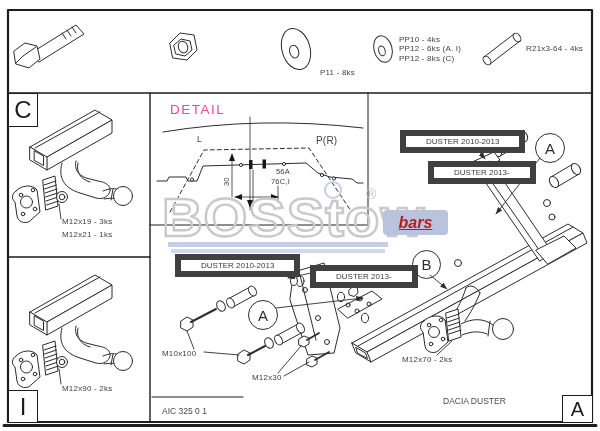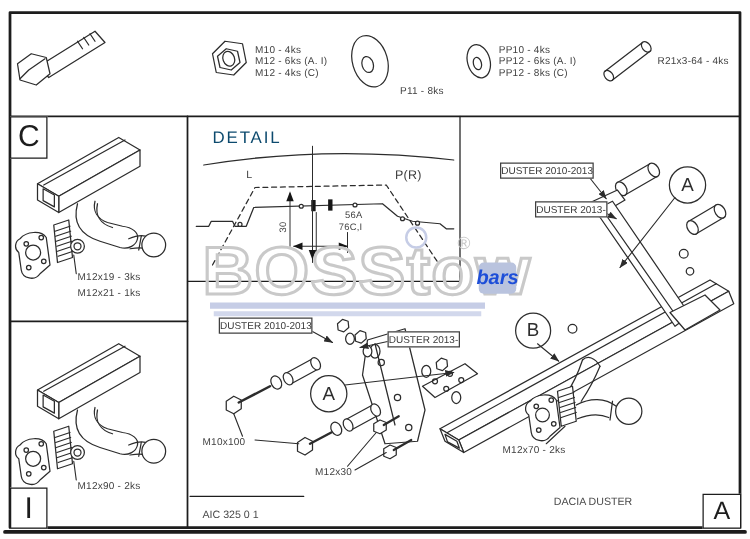--- a/index.html
+++ b/index.html
@@ -3,32 +3,32 @@
 <meta charset="utf-8">
 <style>
   html,body{margin:0;padding:0;background:#fff;}
   .stage{position:relative;width:600px;height:431px;background:#fff;overflow:hidden;
          font-family:"Liberation Sans",sans-serif;color:#3f3f3f;}
   svg.lines{position:absolute;left:0;top:0;z-index:1;}
   .wm{position:absolute;z-index:2;pointer-events:none;}
   .wm-word{left:162px;top:186px;font-size:54px;font-weight:bold;letter-spacing:1px;
            color:transparent;-webkit-text-stroke:2.4px #c9c9c9;transform:scaleX(1.04);transform-origin:left;}
   .wm-reg{left:366px;top:186px;font-size:14px;color:#c5c5c5;}
-  .wm-bars{left:383px;top:210px;width:30px;height:25px;background:#b9c3de;border-radius:4px;
+  .wm-bars{left:383px;top:210px;width:65px;height:25px;background:#b9c3de;border-radius:4px;
            display:flex;align-items:center;justify-content:center;
-           font-size:16px;font-style:italic;font-weight:bold;color:#1d4ed8;}
+           font-size:16px;font-style:italic;font-weight:bold;color:#b91c1c;text-decoration:underline;}
   .wm-stripe1{left:168px;top:242px;width:220px;height:5px;background:#c6cde6;}
   .wm-stripe2{left:171px;top:249px;width:214px;height:4px;background:#d2d8ec;}
   .wm-ring{left:324px;top:181px;width:14px;height:14px;border:2px solid #c6cde6;border-radius:50%;}
   .lbl{position:absolute;font-size:8px;line-height:9.3px;white-space:nowrap;z-index:5;letter-spacing:.2px;}
   .lbl.small{font-size:7.5px;}
-  .detail-title{position:absolute;left:170px;top:102px;font-size:13.5px;letter-spacing:1.5px;color:#0c4a6e;z-index:5;}
+  .detail-title{position:absolute;left:170px;top:102px;font-size:13.5px;letter-spacing:1.5px;color:#ec4899;z-index:5;}
   .rot90{transform:rotate(-90deg);transform-origin:left top;}
-  .tagbox{position:absolute;border:1px solid #404040;background:#fff;font-size:8px;
-          padding:1px 0;white-space:nowrap;z-index:5;color:#3a3a3a;}
+  .tagbox{position:absolute;border:6px solid #404040;background:#fff;font-size:8px;
+          padding:1px 20px;white-space:nowrap;z-index:5;color:#3a3a3a;}
   .callout{position:absolute;border:1.3px solid #2e2e2e;border-radius:50%;background:transparent;
            display:flex;align-items:center;justify-content:center;font-size:15px;color:#2e2e2e;z-index:5;}
   .corner{position:absolute;border:1.7px solid #1d1d1d;background:#fff;display:flex;align-items:center;
           justify-content:center;color:#1d1d1d;z-index:6;}
   .tb{position:absolute;font-size:8.5px;color:#4a4a4a;white-space:nowrap;z-index:5;}
 </style>
 </head>
 <body>
 
 <div class="stage">
@@ -250,25 +250,20 @@
     </g>
   </svg>
 
   <div class="wm wm-word">BOSStow</div>
   <div class="wm wm-reg">®</div>
   <div class="wm wm-bars">bars</div>
   <div class="wm wm-stripe1"></div>
   <div class="wm wm-stripe2"></div>
   <div class="wm wm-ring"></div>
 
-  <div class="lbl" style="left:204px;top:35px;">
-    <div>M10 - 4ks</div>
-    <div>M12 - 6ks (A. I)</div>
-    <div>M12 - 4ks (C)</div>
-  </div>
   <div class="lbl" style="left:320px;top:44px;margin-top:24px;">P11 - 8ks</div>
   <div class="lbl" style="left:399px;top:35px;">
     <div>PP10 - 4ks</div>
     <div>PP12 - 6ks (A. I)</div>
     <div>PP12 - 8ks (C)</div>
   </div>
   <div class="lbl" style="left:526px;top:44px;">R21x3-64 - 4ks</div>
 
   <div class="corner" style="left:8px;top:93px;width:28px;height:32px;font-size:24px;">C</div>
   <div class="corner" style="left:8px;top:390px;width:28px;height:31px;font-size:24px;">I</div>

